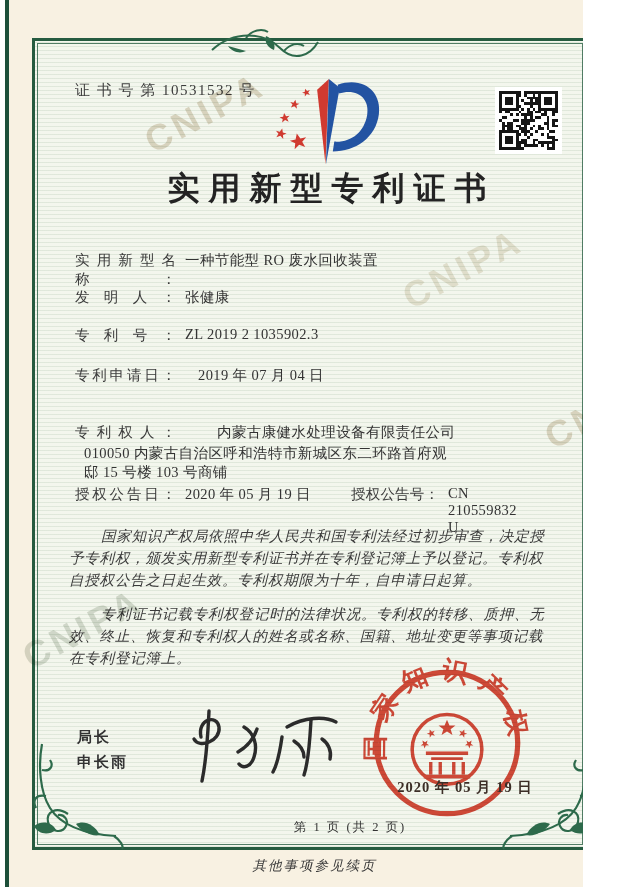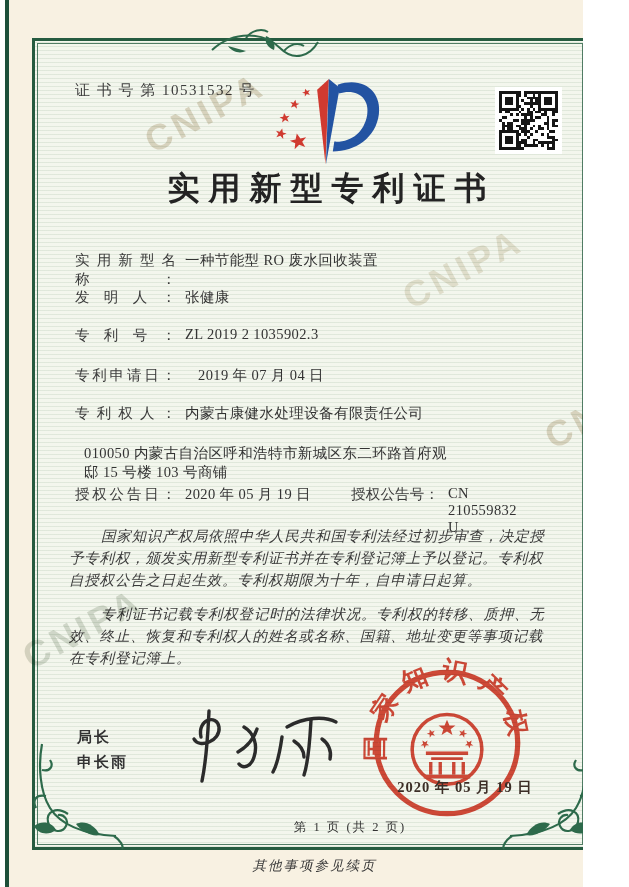--- a/index.html
+++ b/index.html
@@ -42,21 +42,21 @@
 
   .title{left:0;top:126px;width:100%;text-align:center;
     font-size:32px;font-weight:700;letter-spacing:9px;padding-left:9px;
     box-sizing:border-box;color:#232323;margin-left:17px;}
 
   .row{left:40px;display:flex;font-size:14.5px;color:#333;}
   .row .lbl{width:101px;flex:0 0 101px;text-align:justify;text-align-last:justify;color:#3b3b3b;}
   .row .val{margin-left:9px;letter-spacing:.4px;}
   .row .val.wrap{width:377px;line-height:19px;}
   .row1{top:210px;} .row2{top:247px;} .row3{top:285px;} .row4{top:325px;gap:13px;}
-  .row5{top:363px;} .row6{top:403px;} .row7{top:444px;}
+  .row5{top:382px;gap:32px;} .row6{top:403px;} .row7{top:444px;}
   .pair2{position:absolute;left:276px;top:0;display:flex;}
   .pair2 .lbl{width:88px;flex:0 0 88px;}
 
   .paras{left:22px;top:472px;width:508px;}
   .paras p{margin:12px;font-size:14.5px;line-height:22px;letter-spacing:.8px;
     text-indent:2.2em;font-style:italic;color:#3a3a3a;}
 
   .signer{left:42px;top:684px;font-family:Liberation Serif, serif;
     font-size:15px;font-weight:700;color:#333;line-height:25px;letter-spacing:2px;}
   .signature{left:136px;top:664px;width:190px;height:96px;}

